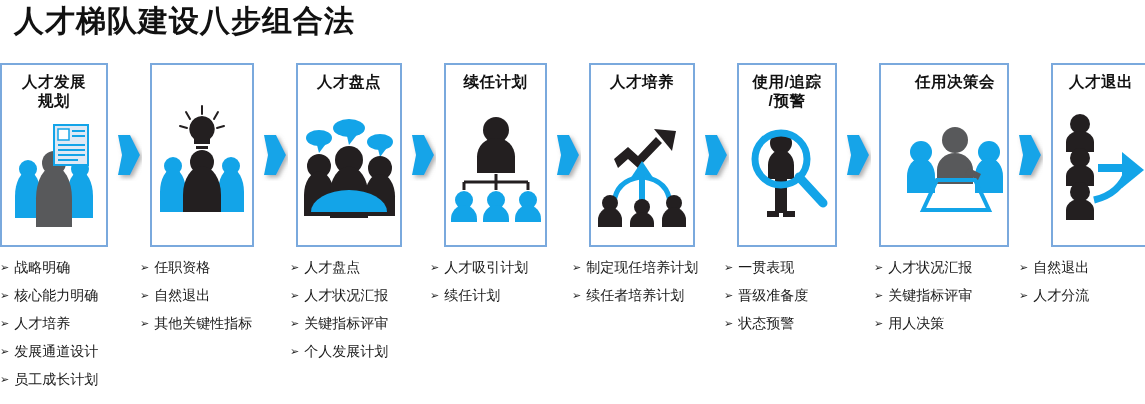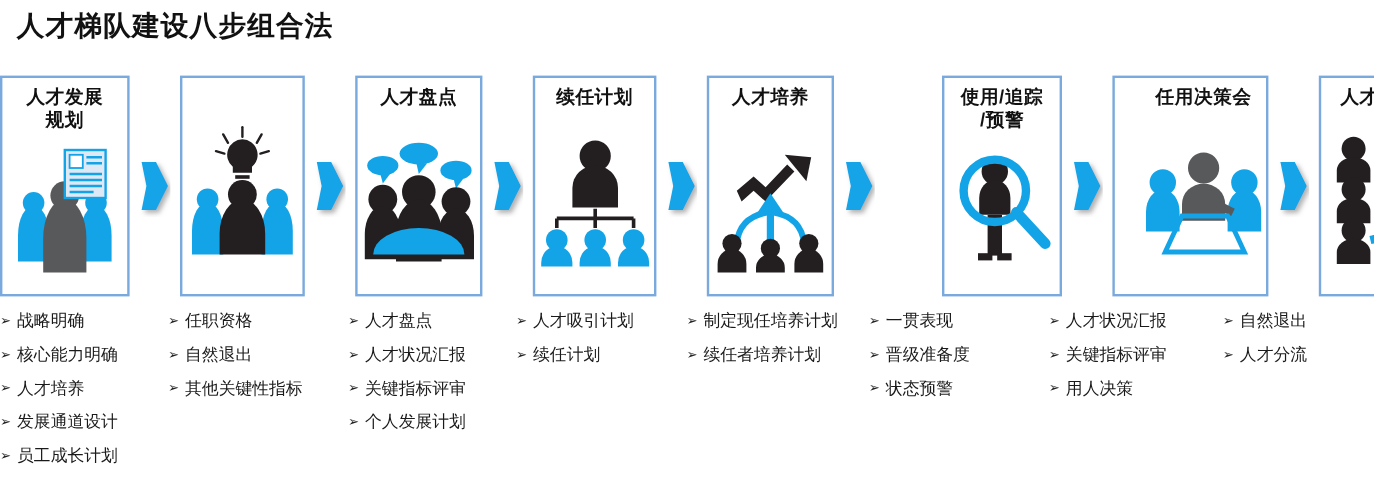--- a/index.html
+++ b/index.html
@@ -20,21 +20,21 @@
     position: relative;
     width: 1145px;
     height: 404px;
   }
 
   
   #page-title {
     position: absolute;
     left: 14px;
     top: 6px;
-    font-size: 23px;
+    font-size: 30px;
     font-weight: bold;
     letter-spacing: 1px;
     line-height: 30px;
     color: #111111;
     white-space: nowrap;
   }
 
   
   #flow {
     position: absolute;
@@ -338,21 +338,21 @@
             <defs>
               <filter id="ashadow" x="-50%" y="-50%" width="220%" height="220%">
                 <feDropShadow dx="2.5" dy="2.5" stdDeviation="2" flood-color="#7c7c7c" flood-opacity="0.6"></feDropShadow>
               </filter>
             </defs>
             <path d="M2 6 h12 l10 20 l-10 20 h-12 l4 -20z" fill="#13a4e8" filter="url(#ashadow)"></path>
           </svg>
         </div>
       </div>
       <div class="step">
-        <div class="card" style="width: 100px; margin-left: 48px;">
+        <div class="card" style="width: 100px;">
           <div class="card-title">使用/追踪
 /预警</div>
           <div class="card-icon">
     <svg width="92" height="112" viewBox="0 0 92 112">
       <g fill="#231f20">
         <circle cx="40" cy="22" r="11"></circle>
         <path d="M27 58 v-14 a13 15 0 0 1 26 0 v14 z"></path>
         <rect x="34" y="58" width="12" height="34"></rect>
         <rect x="26" y="90" width="12" height="6"></rect>
         <rect x="42" y="90" width="12" height="6"></rect>

